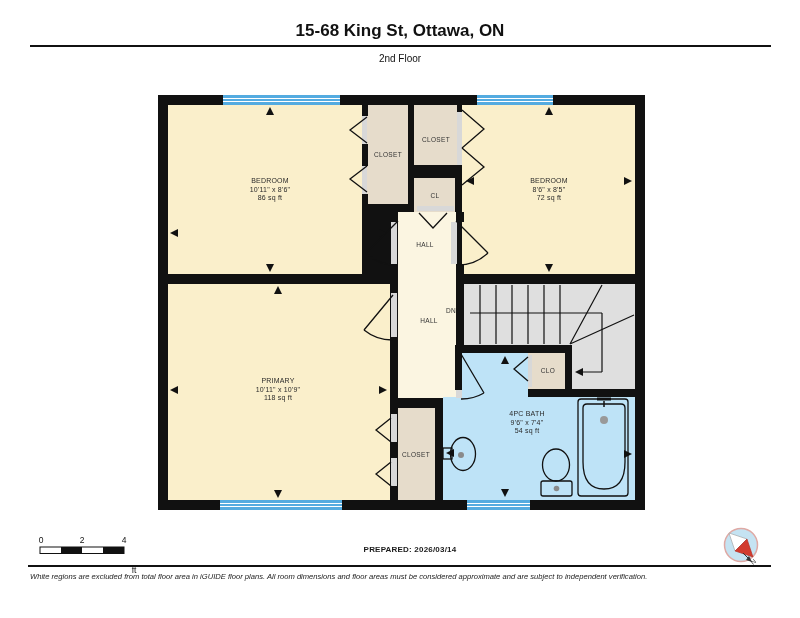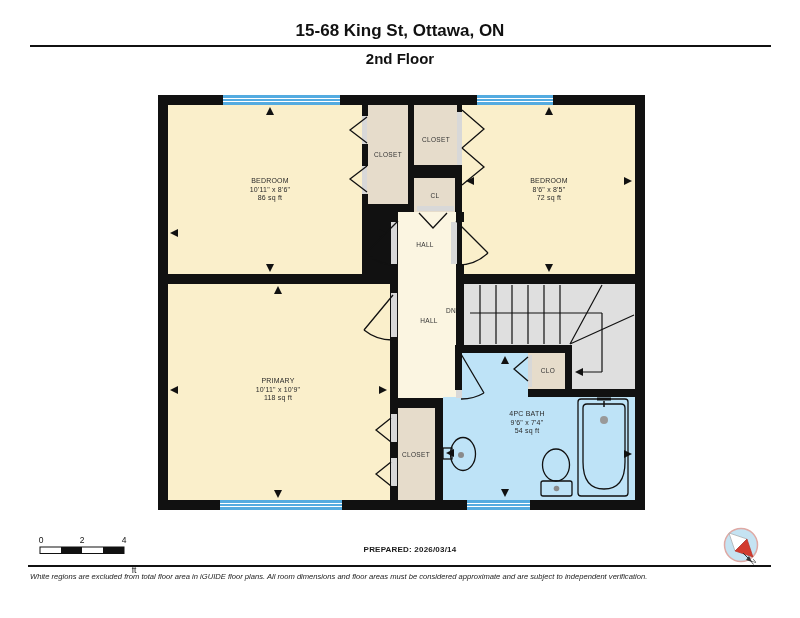--- a/index.html
+++ b/index.html
@@ -4,21 +4,21 @@
 <style>
   html,body{margin:0;padding:0;background:#fff;}
   #page{position:relative;width:800px;height:618px;background:#ffffff;overflow:hidden;
         font-family:"Liberation Sans", sans-serif;}
   .lbl{position:absolute;transform:translate(-50%,-50%);text-align:center;color:#2a2a2a;
        font-size:7px;line-height:8.5px;letter-spacing:.2px;white-space:nowrap;}
   .sm{font-size:6.5px;color:#333;letter-spacing:.3px;}
   .title{position:absolute;left:400px;top:31px;transform:translate(-50%,-50%);
          font-size:17px;font-weight:bold;color:#111;white-space:nowrap;}
   .floor{position:absolute;left:400px;top:58px;transform:translate(-50%,-50%);
-         font-size:15px;font-weight:bold;color:#111;}
+         font-size:10px;font-weight:normal;color:#111;}
   .sep{position:absolute;height:2px;background:#111;}
   .prepared{position:absolute;left:400px;top:549px;transform:translate(-50%,-50%);
             font-size:8px;font-weight:bold;color:#1a1a1a;letter-spacing:.2px;padding-left:20px;}
   .disclaimer{position:absolute;left:30px;top:572px;font-size:7.6px;color:#222;font-style:italic;}
   .tick{position:absolute;transform:translate(-50%,-50%);font-size:8.5px;color:#111;}
   svg{position:absolute;left:0;top:0;}
 </style>
 </head>
 <body>
 

